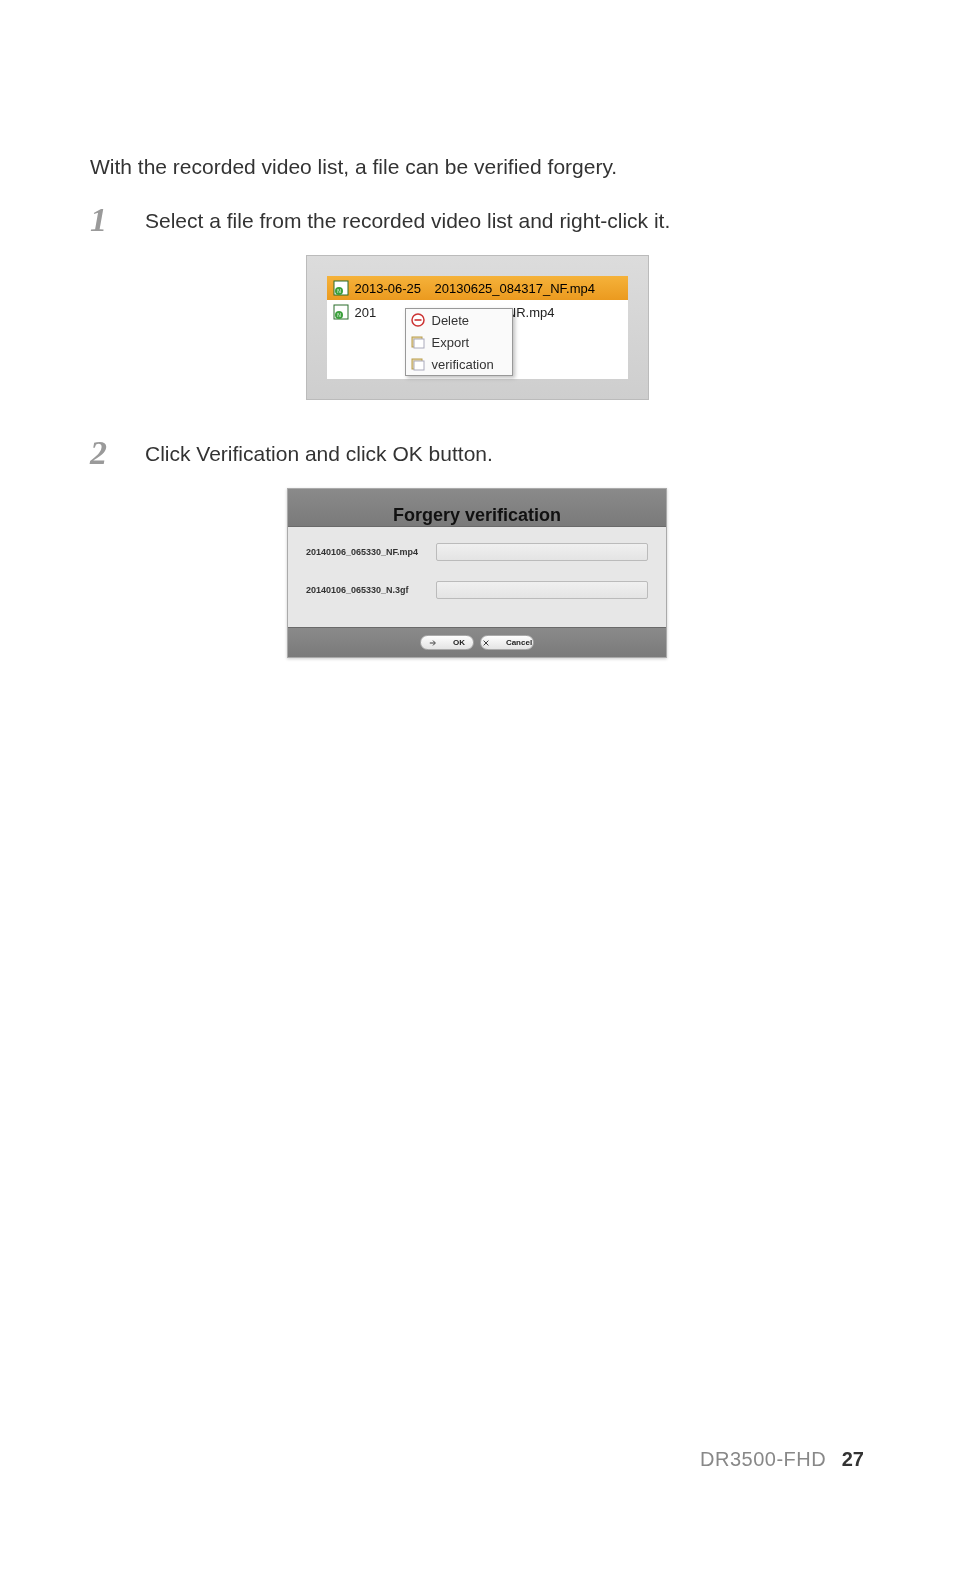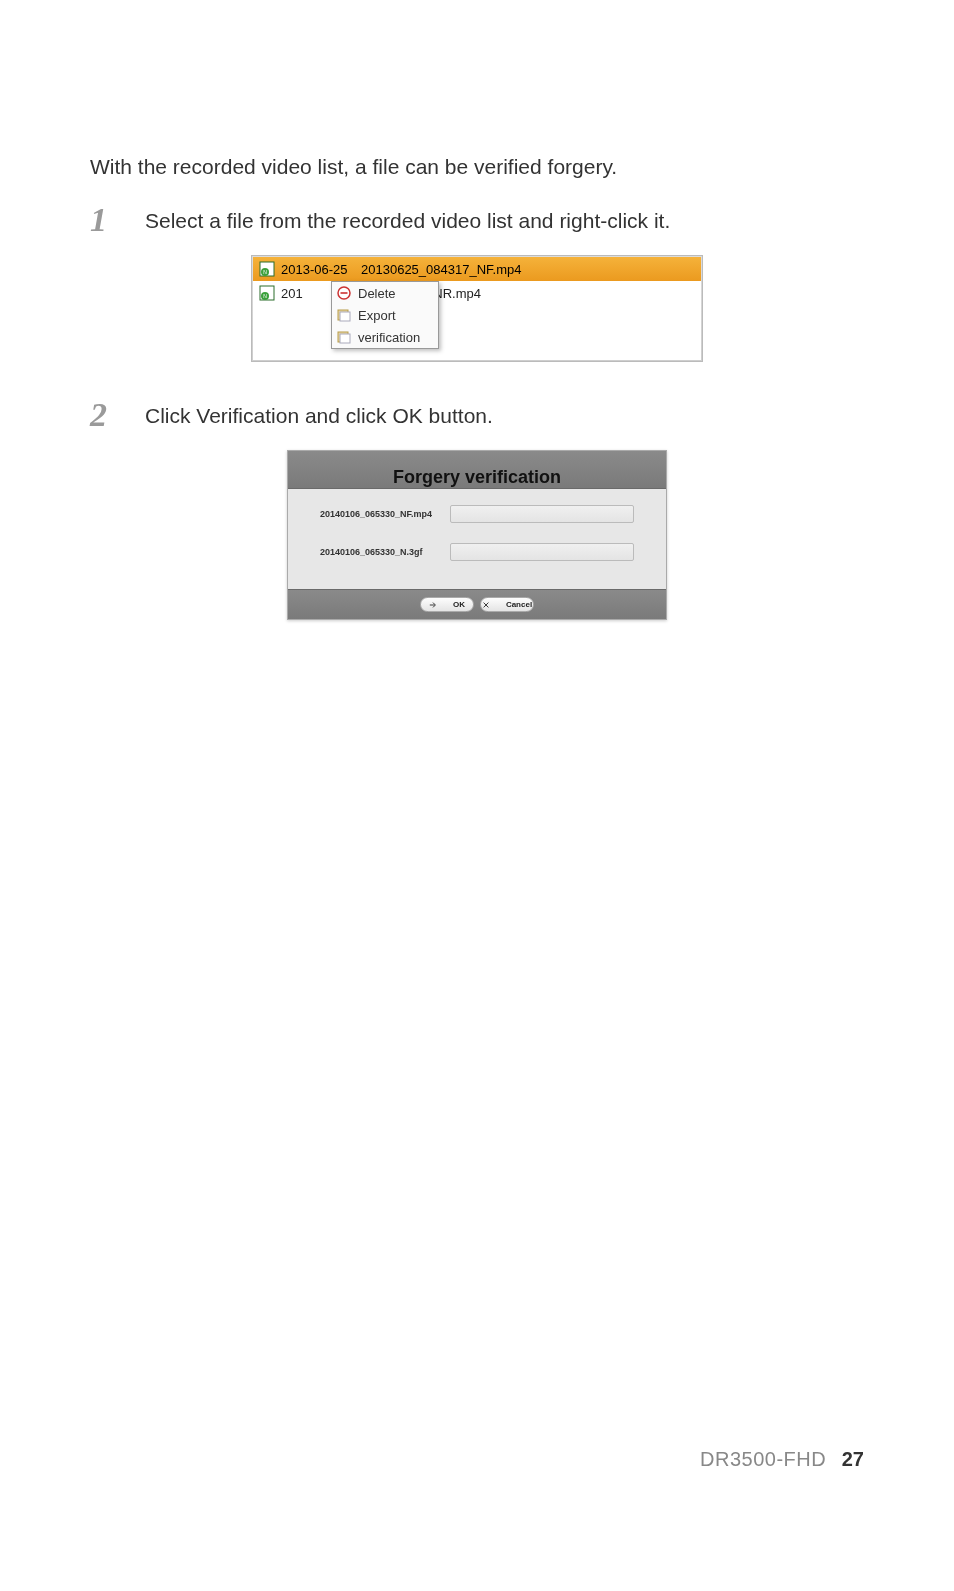--- a/index.html
+++ b/index.html
@@ -52,25 +52,25 @@
     margin-top: -4px;
   }
   .step-text {
     font-size: 21px;
     color: #333;
     padding-top: 2px;
   }
 
   
   .fig1 {
-    width: 452px;
+    width: 343px;
     margin: 0 auto 40px auto;
     border: 1px solid #bbb;
     background: linear-gradient(#dcdcdc,#cecece);
-    padding: 1px;
+    padding: 20px;
   }
   .fig1-inner {
     background: #fff;
     position: relative;
     height: 103px;
   }
   .file-row {
     display: flex;
     align-items: center;
     height: 24px;
@@ -91,21 +91,21 @@
     align-items: center;
     justify-content: center;
     flex-shrink: 0;
     position: relative;
   }
   .file-icon svg { width: 16px; height: 16px; }
   .file-date { width: 80px; }
   .file-name { }
   .context-menu {
     position: absolute;
-    top: 24px;
+    top: 32px;
     left: 78px;
     width: 108px;
     background: #fafafa;
     border: 1px solid #999;
     box-shadow: 2px 2px 4px rgba(0,0,0,0.25);
     font-size: 13px;
     font-family: Tahoma, Arial, sans-serif;
   }
   .ctx-item {
     display: flex;
@@ -142,21 +142,21 @@
     font-size: 18px;
     font-family: Arial, sans-serif;
     border-bottom: 1px solid #6a6a6a;
   }
   .dlg-body {
     padding: 12px 18px 8px 18px;
   }
   .dlg-row {
     display: flex;
     align-items: center;
-    margin: 20px 14px;
+    margin: 20px 0;
   }
   .dlg-row:first-child { margin-top: 4px; }
   .dlg-label {
     font-size: 9px;
     font-weight: 700;
     width: 130px;
     color: #333;
     font-family: Arial, sans-serif;
   }
   .dlg-field {

